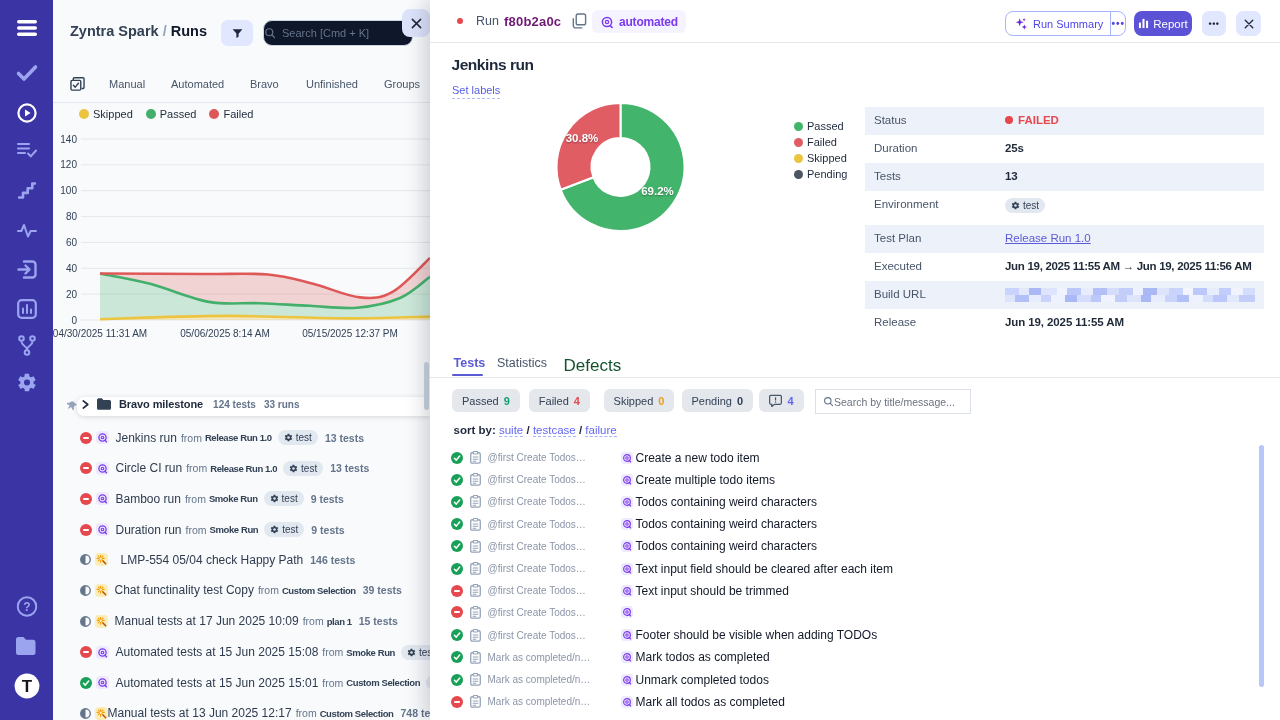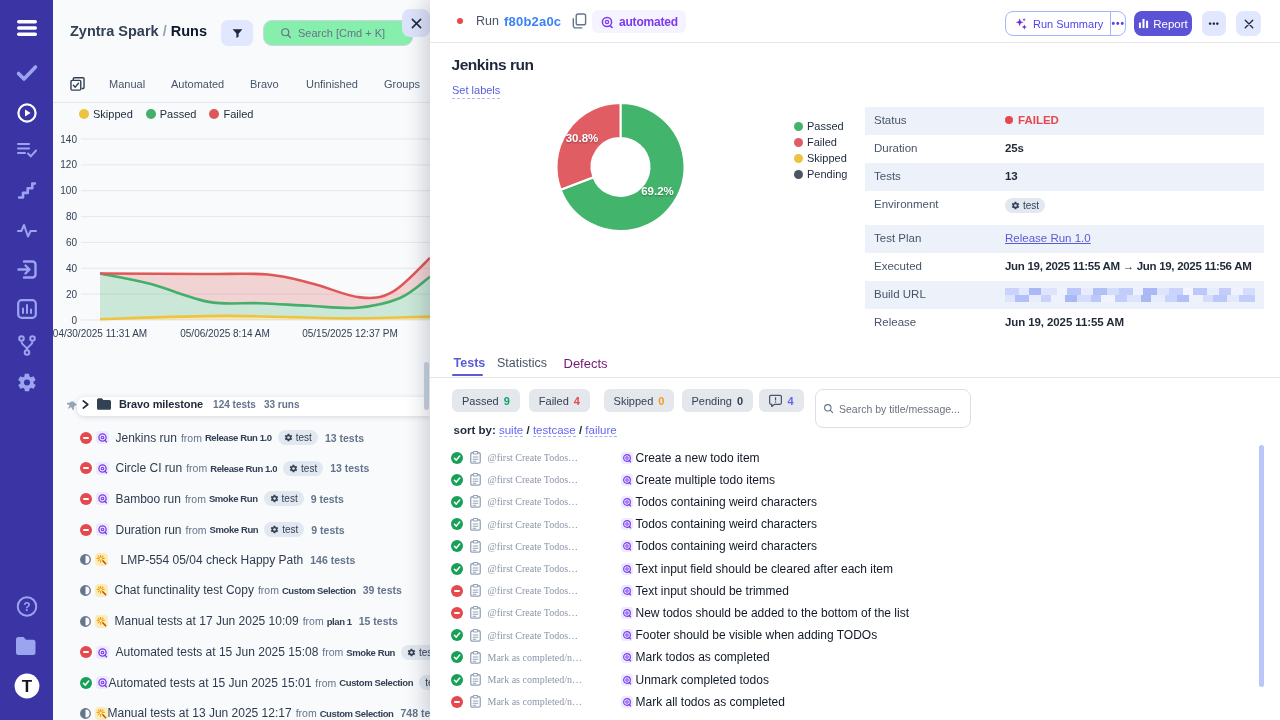--- a/index.html
+++ b/index.html
@@ -17,34 +17,34 @@
 .rfrom{font-size:10.5px;color:#64748b;}
 .rfromb{font-size:9.5px;color:#334155;font-weight:bold;letter-spacing:-0.4px;}
 .rcount{font-size:10.5px;color:#64748b;font-weight:bold;}
 
 #dr{position:absolute;left:430px;top:0;width:850px;height:720px;background:#fff;box-shadow:-6px 0 18px rgba(15,23,42,.18);}
 .stlab{font-size:11.5px;color:#475569;font-weight:500;}
 .stval{font-size:11.5px;color:#1f2937;font-weight:bold;letter-spacing:-0.1px;}
 .fchip{display:inline-flex;align-items:center;gap:5px;background:#e4e7ec;border-radius:6px;height:23px;padding:0 10px;font-size:11px;color:#334155;font-weight:500;white-space:nowrap;}
 .fchip b{font-weight:bold;}
 .trow{position:absolute;display:flex;align-items:center;white-space:nowrap;}
-.mono{font-family:Liberation Serif, serif;font-size:10px;color:#8b95a8;}
+.mono{font-family:Liberation Sans, sans-serif;font-size:10px;color:#8b95a8;}
 .tname{font-size:12px;color:#111827;}
 .lnk{color:#6366f1;border-bottom:1px dashed #a5b4fc;}
 </style></head>
 <body>
 <div id="stage">
 <div id="lp">
 <div class="abs" style="left:17px;top:23px;font-size:14.5px;font-weight:bold;color:#334155;white-space:nowrap">Zyntra Spark <span style="color:#94a3b8;font-weight:bold">/</span> <span style="color:#0f172a">Runs</span></div>
 <div class="abs" style="left:168px;top:20px;width:32px;height:26px;background:#e0e7ff;border-radius:7px;display:flex;align-items:center;justify-content:center">
         <svg width="13" height="13" viewBox="0 0 24 24">
           <path fill="#1e293b" d="M3 4h18l-7 8.5V18l-4 2.5v-8.5z"></path>
         </svg>
       </div>
-<div class="abs" style="left:210px;top:20px;width:150px;height:26px;background:#86efac;border:1px solid #cbd5e1;border-radius:9px;display:flex;align-items:center;padding:0 16px;gap:6px">
+<div class="abs" style="left:210px;top:20px;width:150px;height:26px;background:#0f172a;border:1px solid #cbd5e1;border-radius:9px;display:flex;align-items:center;padding:0 0;gap:6px">
         <svg width="12" height="12" viewBox="0 0 24 24" fill="none" stroke="#64748b" stroke-width="2.4">
           <circle cx="10.5" cy="10.5" r="7"></circle>
           <path d="M16 16l5 5" stroke-linecap="round"></path>
         </svg>
         <span style="font-size:11px;color:#64748b">Search [Cmd + K]</span>
       </div>
 <div class="abs" style="left:349px;top:9px;width:28px;height:28px;background:#dde3fb;border-radius:8px;display:flex;align-items:center;justify-content:center">
         <svg width="11" height="11" viewBox="0 0 12 12">
           <path d="M1.5 1.5l9 9M10.5 1.5l-9 9" stroke="#1e293b" stroke-width="1.7" stroke-linecap="round"></path>
         </svg>
@@ -271,21 +271,21 @@
             <path d="M3.4 6.2l1.9 1.9 3.4-4" stroke="#fff" stroke-width="1.5" fill="none" stroke-linecap="round" stroke-linejoin="round"></path>
           </svg>
           <span style="margin-left:4px;display:inline-flex">
             <svg width="13" height="13" viewBox="0 0 14 14">
               <rect width="14" height="14" rx="4" fill="#ede9fe"></rect>
               <circle cx="7" cy="7" r="3.9" stroke="#7c3aed" stroke-width="1.4" fill="none"></circle>
               <circle cx="7" cy="7" r="1.4" stroke="#7c3aed" stroke-width="1.2" fill="none"></circle>
               <path d="M9.6 9.9l1.6 1.6" stroke="#7c3aed" stroke-width="1.5" stroke-linecap="round"></path>
             </svg>
           </span>
-          <span class="rtitle" style="">Automated tests at 15 Jun 2025 15:01</span>
+          <span class="rtitle" style="margin-left:7px">Automated tests at 15 Jun 2025 15:01</span>
           <span class="rfrom" style="margin-left:4px">from</span>
           <span class="rfromb" style="margin-left:3px">Custom Selection</span>
           <span class="chip" style="margin-left:6px">test</span>
         </div>
 <div class="row" style="top:706px;left:26.5px">
           <svg width="11" height="11" viewBox="0 0 12 12">
             <circle cx="6" cy="6" r="5.2" stroke="#64748b" stroke-width="1.5" fill="none"></circle>
             <path d="M6 0.8A5.2 5.2 0 0 0 6 11.2z" fill="#64748b"></path>
           </svg>
           <span style="margin-left:4px;display:inline-flex">
@@ -302,21 +302,21 @@
           <span class="rfromb" style="margin-left:3px">Custom Selection</span>
           <span class="rcount" style="margin-left:7px">748 tests</span>
         </div>
 </div>
 <div class="abs" style="left:371px;top:362px;width:5px;height:48px;background:#cbd5e1;border-radius:3px"></div>
 </div>
 <div id="dr">
 <div class="abs" style="left:0;top:0;width:850px;height:43px;border-bottom:1px solid #e5e7eb"></div>
 <span class="abs" style="left:27px;top:18px;width:6px;height:6px;border-radius:50%;background:#e5484d"></span>
 <span class="abs" style="left:46px;top:13.5px;font-size:12.5px;color:#475569">Run</span>
-<span class="abs" style="left:74px;top:13.5px;font-size:13px;font-weight:bold;color:#3b82f6;letter-spacing:0.2px">f80b2a0c</span>
+<span class="abs" style="left:74px;top:13.5px;font-size:13px;font-weight:bold;color:#701a75;letter-spacing:0.2px">f80b2a0c</span>
 <svg class="abs" style="left:142px;top:13px" width="15" height="16" viewBox="0 0 16 17">
         <rect x="4.5" y="1" width="10" height="11.5" rx="2" stroke="#64748b" stroke-width="1.5" fill="none"></rect>
         <path d="M11 15.8H4A2.6 2.6 0 0 1 1.4 13.2V5.5" stroke="#64748b" stroke-width="1.5" fill="none"></path>
       </svg>
 <div class="abs" style="left:162px;top:10px;height:23px;background:#f5f3ff;border-radius:6px;display:flex;align-items:center;padding:0 8px;gap:5px">
 <svg width="14" height="14" viewBox="0 0 14 14">
           <circle cx="7" cy="7" r="4.6" stroke="#7c3aed" stroke-width="1.5" fill="none"></circle>
           <circle cx="7" cy="7" r="1.6" stroke="#7c3aed" stroke-width="1.3" fill="none"></circle>
           <path d="M10.2 10.6l1.9 1.9" stroke="#7c3aed" stroke-width="1.6" stroke-linecap="round"></path>
         </svg>
@@ -430,36 +430,36 @@
             <rect x="208" y="7" width="14" height="7" fill="#bcc8f9"></rect>
             <rect x="222" y="7" width="12" height="7" fill="#e3e9fd"></rect>
             <rect x="234" y="7" width="16" height="7" fill="#c2cdfa"></rect>
           </g>
 </svg>
 <span class="abs stval" style="left:575px;top:316px">Jun 19, 2025 11:55 AM</span>
 </div>
 <div id="ttabs">
 <span class="abs" style="left:23.6px;top:356px;font-size:12.5px;font-weight:bold;color:#5b5bd6">Tests</span>
 <span class="abs" style="left:67px;top:356px;font-size:12.5px;color:#475569">Statistics</span>
-<span class="abs" style="left:133.5px;top:356px;font-size:13px;color:#701a75">Defects</span>
+<span class="abs" style="left:133.5px;top:356px;font-size:17px;color:#14532d">Defects</span>
 <div class="abs" style="left:22px;top:373.5px;width:31px;height:2.5px;background:#5b5bd6;border-radius:2px"></div>
 <div class="abs" style="left:0;top:377px;width:850px;height:1px;background:#e5e7eb"></div>
 <span class="fchip abs" style="left:22px;top:389px">Passed <b style="color:#10a06c">9</b></span>
 <span class="fchip abs" style="left:98.8px;top:389px">Failed <b style="color:#e5484d">4</b></span>
 <span class="fchip abs" style="left:173.6px;top:389px">Skipped <b style="color:#ee9d1b">0</b></span>
 <span class="fchip abs" style="left:251.5px;top:389px">Pending <b>0</b></span>
 <span class="fchip abs" style="left:328.5px;top:389px;padding:0 10px;gap:6px">
           <svg width="13" height="13" viewBox="0 0 14 14">
             <path d="M2 1.5h10a1.3 1.3 0 0 1 1.3 1.3v7a1.3 1.3 0 0 1-1.3 1.3H6l-3 2.4v-2.4H2A1.3 1.3 0 0 1 .7 9.8v-7A1.3 1.3 0 0 1 2 1.5z" stroke="#475569" stroke-width="1.3" fill="none"></path>
             <rect x="6.4" y="3.6" width="1.3" height="3.4" fill="#475569"></rect>
             <rect x="6.4" y="8" width="1.3" height="1.3" fill="#475569"></rect>
           </svg>
           <b style="color:#6366f1">4</b>
         </span>
-<span class="abs" style="left:385px;top:389px;width:156px;height:39px;background:#fff;border:1px solid #dbe0e8;border-radius:8px;display:flex;align-items:center;padding:0 7px;gap:5px">
+<span class="abs" style="left:385px;top:389px;width:156px;height:25px;background:#fff;border:1px solid #dbe0e8;border-radius:0;display:flex;align-items:center;padding:0 7px;">
           <svg width="11" height="11" viewBox="0 0 24 24" fill="none" stroke="#64748b" stroke-width="2.4">
             <circle cx="10.5" cy="10.5" r="7"></circle>
             <path d="M16 16l5 5" stroke-linecap="round"></path>
           </svg>
           <span style="font-size:10.5px;color:#6b7280;white-space:nowrap;overflow:hidden">Search by title/message...</span>
         </span>
 <span class="abs" style="left:23.6px;top:424px;font-size:11.5px;color:#1e293b;font-weight:bold">sort by: <span class="lnk" style="font-weight:normal">suite</span> <span style="color:#1e293b">/</span> <span class="lnk" style="font-weight:normal">testcase</span> <span style="color:#1e293b">/</span> <span class="lnk" style="font-weight:normal">failure</span></span>
 </div>
 <div id="tlist">
 <div class="trow" style="top:450.5px;left:20.5px">
@@ -637,21 +637,20 @@
           </span>
           <span class="mono" style="margin-left:7px;width:127px;display:inline-block">@first Create Todos…</span>
           <span style="margin-left:6px;display:inline-flex">
             <svg width="12" height="12" viewBox="0 0 14 14">
               <rect width="14" height="14" rx="4" fill="#ede9fe"></rect>
               <circle cx="7" cy="7" r="3.9" stroke="#7c3aed" stroke-width="1.4" fill="none"></circle>
               <circle cx="7" cy="7" r="1.4" stroke="#7c3aed" stroke-width="1.2" fill="none"></circle>
               <path d="M9.6 9.9l1.6 1.6" stroke="#7c3aed" stroke-width="1.5" stroke-linecap="round"></path>
             </svg>
           </span>
-          <span class="tname" style="margin-left:3px">New todos should be added to the bottom of the list</span>
         </div>
 <div class="trow" style="top:628.1px;left:20.5px">
           <svg width="12" height="12" viewBox="0 0 12 12">
             <circle cx="6" cy="6" r="6" fill="#18a058"></circle>
             <path d="M3.4 6.2l1.9 1.9 3.4-4" stroke="#fff" stroke-width="1.5" fill="none" stroke-linecap="round" stroke-linejoin="round"></path>
           </svg>
           <span style="margin-left:7px;display:inline-flex">
             <svg width="11" height="13" viewBox="0 0 12 14">
               <rect x="0.8" y="1.8" width="10.4" height="11.4" rx="1.6" stroke="#94a3b8" stroke-width="1.4" fill="none"></rect>
               <rect x="3.6" y="0.4" width="4.8" height="2.8" rx="0.9" fill="#f8fafc" stroke="#94a3b8" stroke-width="1.2"></rect>

